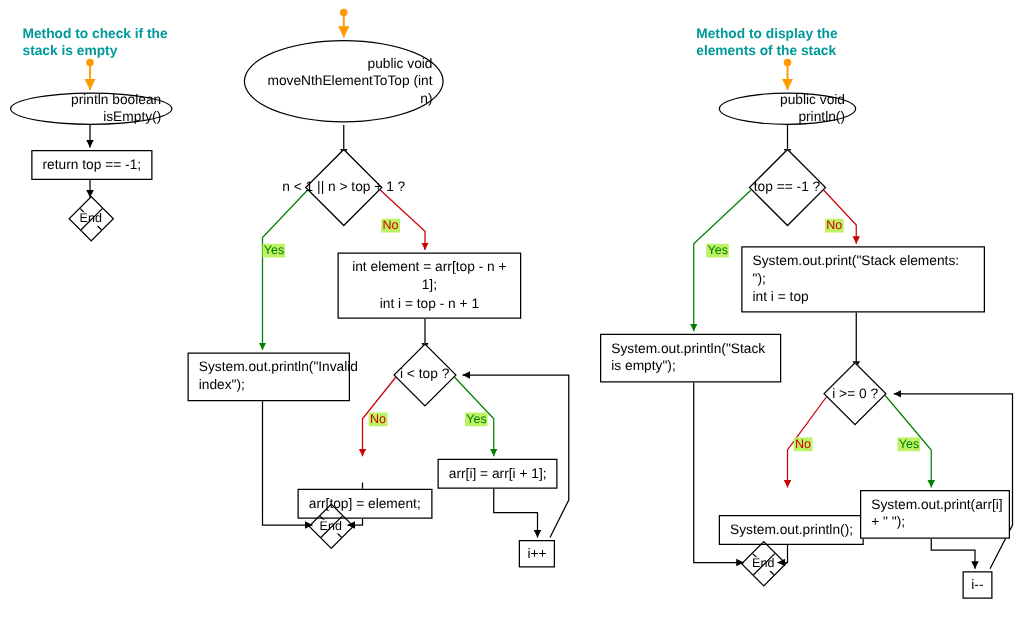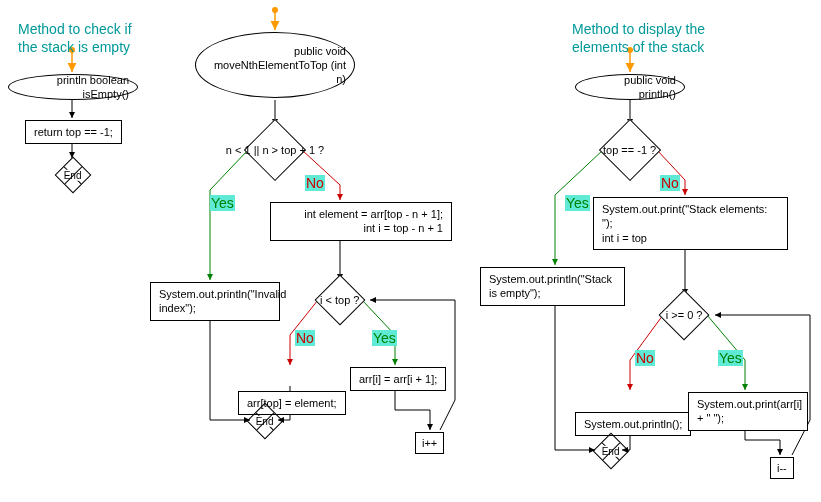--- a/index.html
+++ b/index.html
@@ -64,27 +64,28 @@
   }
   .end-node span {
     transform: rotate(-45deg);
     font-size: 10px;
     background: #fff;
     padding: 0 1px;
   }
   .caption {
     position: absolute;
     color: #009999;
-    font-size: 14px;
+    font-size: 11px;
     line-height: 1.3;
+    font-weight: bold;
   }
   .edge-label {
     position: absolute;
-    font-size: 14px;
-    background: #5eead4;
+    font-size: 10px;
+    background: #bef264;
     padding: 0 1px;
   }
   .yes { color: #008000; }
   .no { color: #cc0000; }
   svg.arrows {
     position: absolute;
     top: 0;
     left: 0;
     width: 821px;
     height: 502px;
@@ -170,35 +171,35 @@
 
 <div class="node ellipse" style="left:195px; top:32px; width:160px; height:66px;">
     <span style="white-space:pre-line;">public void moveNthElementToTop (int n)</span>
   </div>
 <div class="diamond node" style="left:253px; top:128px; width:44px; height:44px; padding:0;">
     <span>n &lt; 1 || n &gt; top + 1 ?</span>
   </div>
 <div class="edge-label yes" style="left:210px; top:195px;">Yes</div>
 <div class="edge-label no" style="left:305px; top:175px;">No</div>
 <div class="node" style="left:150px; top:282px; width:130px; text-align:left;">System.out.println("Invalid index");</div>
-<div class="node" style="left:270px; top:202px; width:182px; text-align:right; white-space:pre-line;">int element = arr[top - n + 1];
+<div class="node" style="left:270px; top:202px; width:147px; text-align:center; white-space:pre-line;">int element = arr[top - n + 1];
 int i = top - n + 1</div>
 <div class="diamond node" style="left:322px; top:282px; width:36px; height:36px; padding:0;">
     <span>i &lt; top ?</span>
   </div>
 <div class="edge-label yes" style="left:372px; top:330px;">Yes</div>
 <div class="edge-label no" style="left:295px; top:330px;">No</div>
 <div class="node" style="left:238px; top:367px;margin-top:24px;">arr[top] = element;</div>
 <div class="node" style="left:350px; top:367px;">arr[i] = arr[i + 1];</div>
 <div class="node" style="left:415px; top:432px; padding:3px 6px;">i++</div>
 <div class="end-node" style="left:252px; top:408px;">
     <span>End</span>
   </div>
 
-<div class="caption" style="left:572px; top:20px; width:140px;">Method to display the elements of the stack</div>
+<div class="caption" style="left:557px; top:20px; width:140px;">Method to display the elements of the stack</div>
 <div class="node ellipse" style="left:575px; top:74px; width:110px; height:26px;">public void println()</div>
 <div class="diamond node" style="left:608px; top:128px; width:44px; height:44px; padding:0;">
     <span>top == -1 ?</span>
   </div>
 <div class="edge-label yes" style="left:565px; top:195px;">Yes</div>
 <div class="edge-label no" style="left:660px; top:175px;">No</div>
 <div class="node" style="left:593px; top:197px; width:195px; text-align:left; white-space:pre-line;">System.out.print("Stack elements: ");
 int i = top</div>
 <div class="node" style="left:480px; top:267px; width:145px; text-align:left;">System.out.println("Stack is empty");</div>
 <div class="diamond node" style="left:666px; top:297px; width:36px; height:36px; padding:0;">

